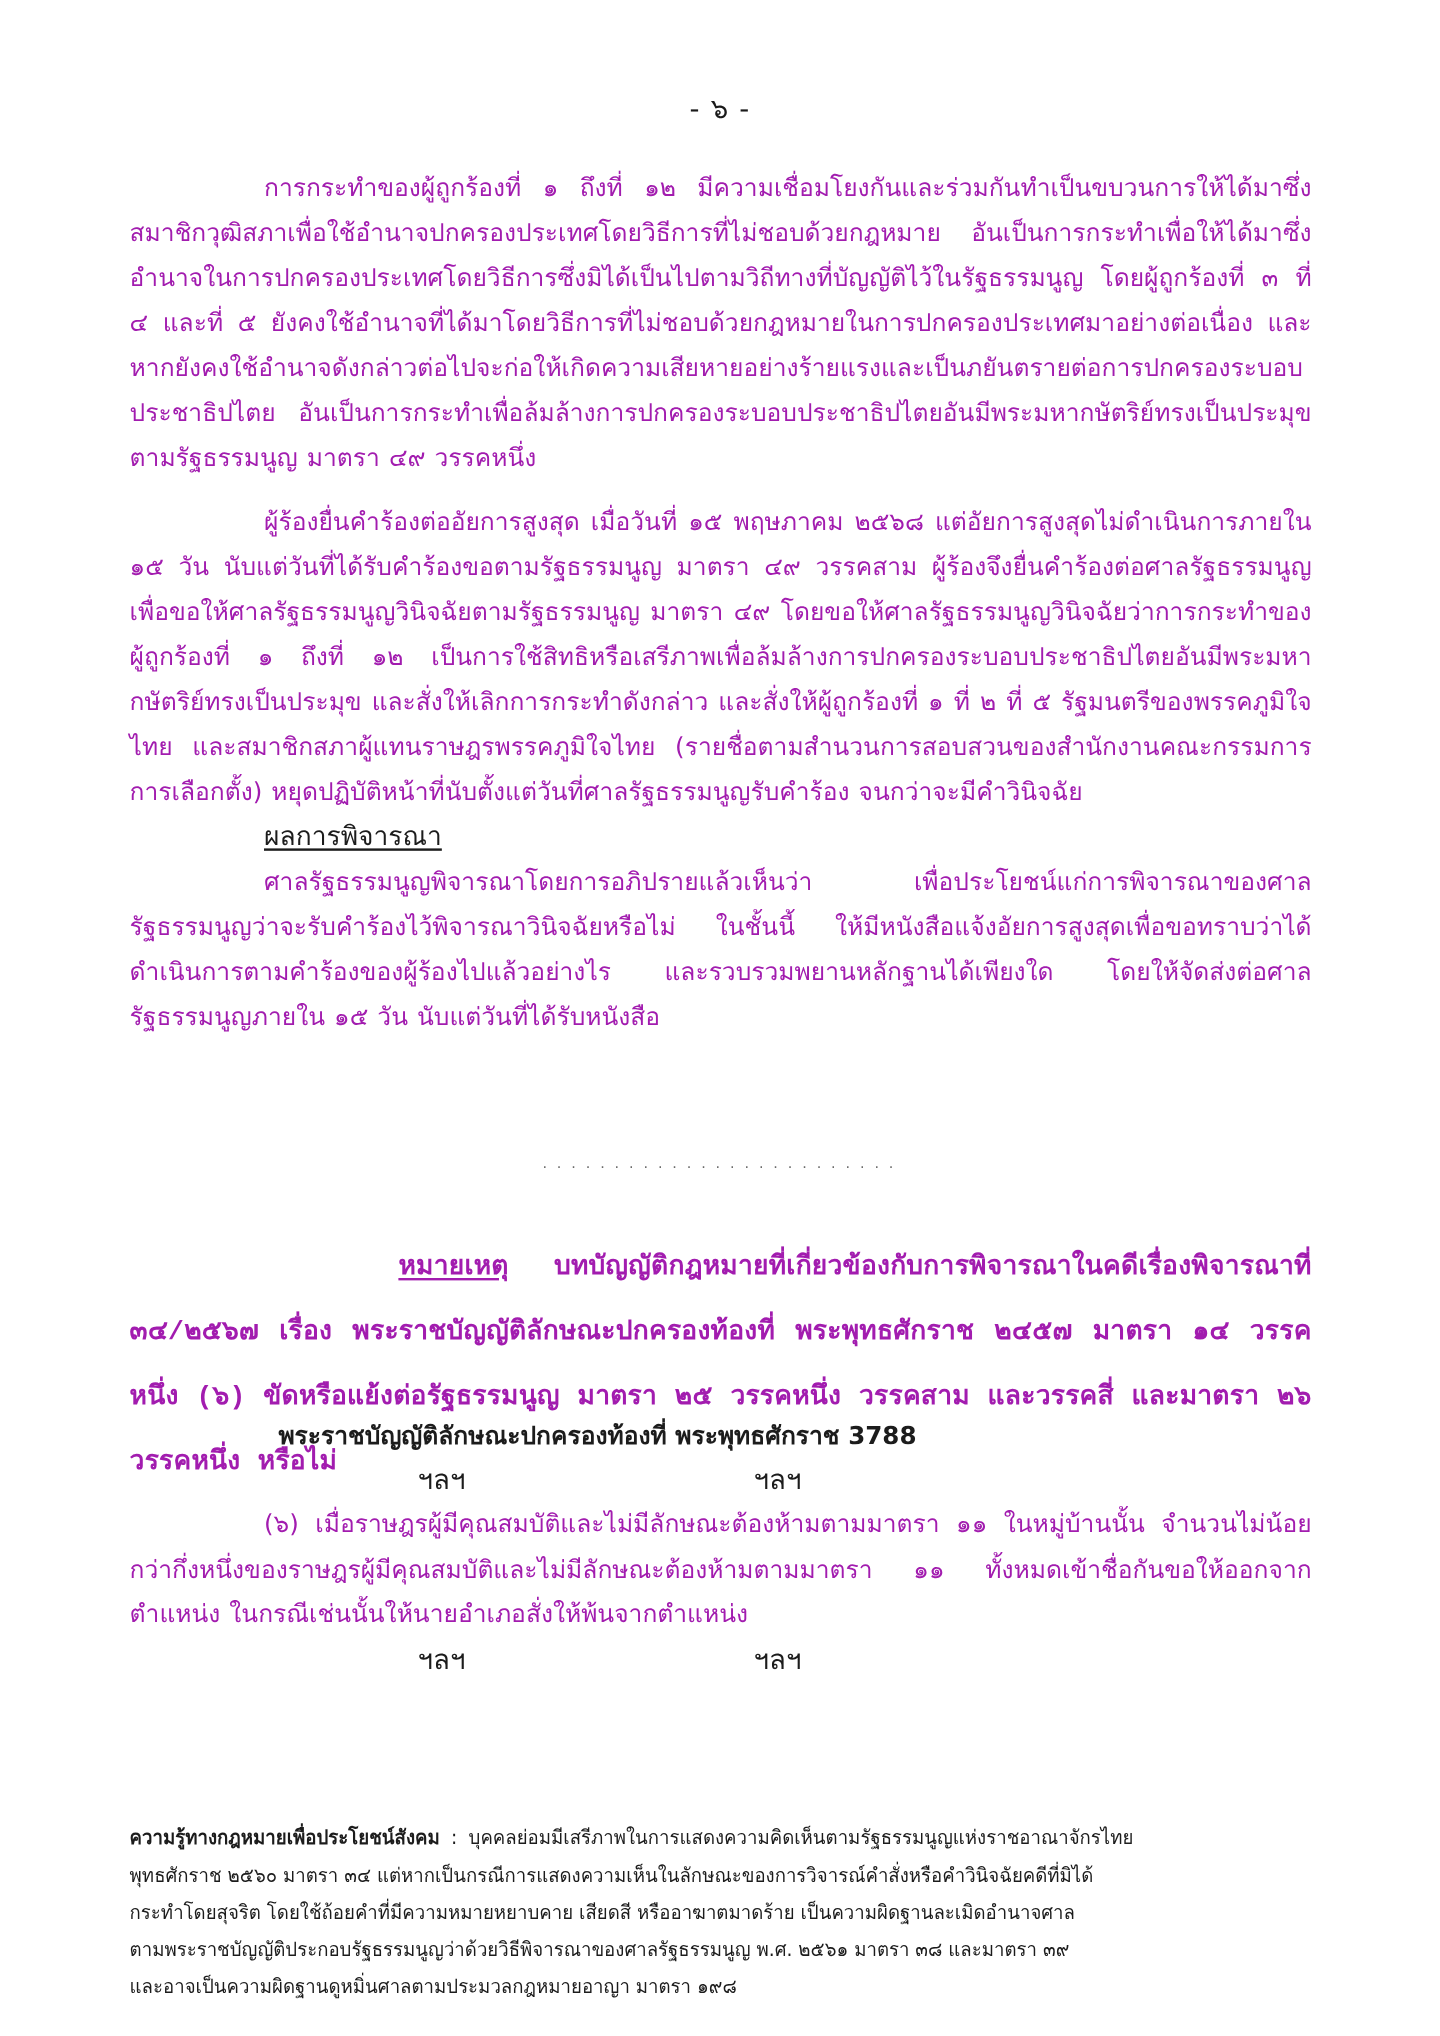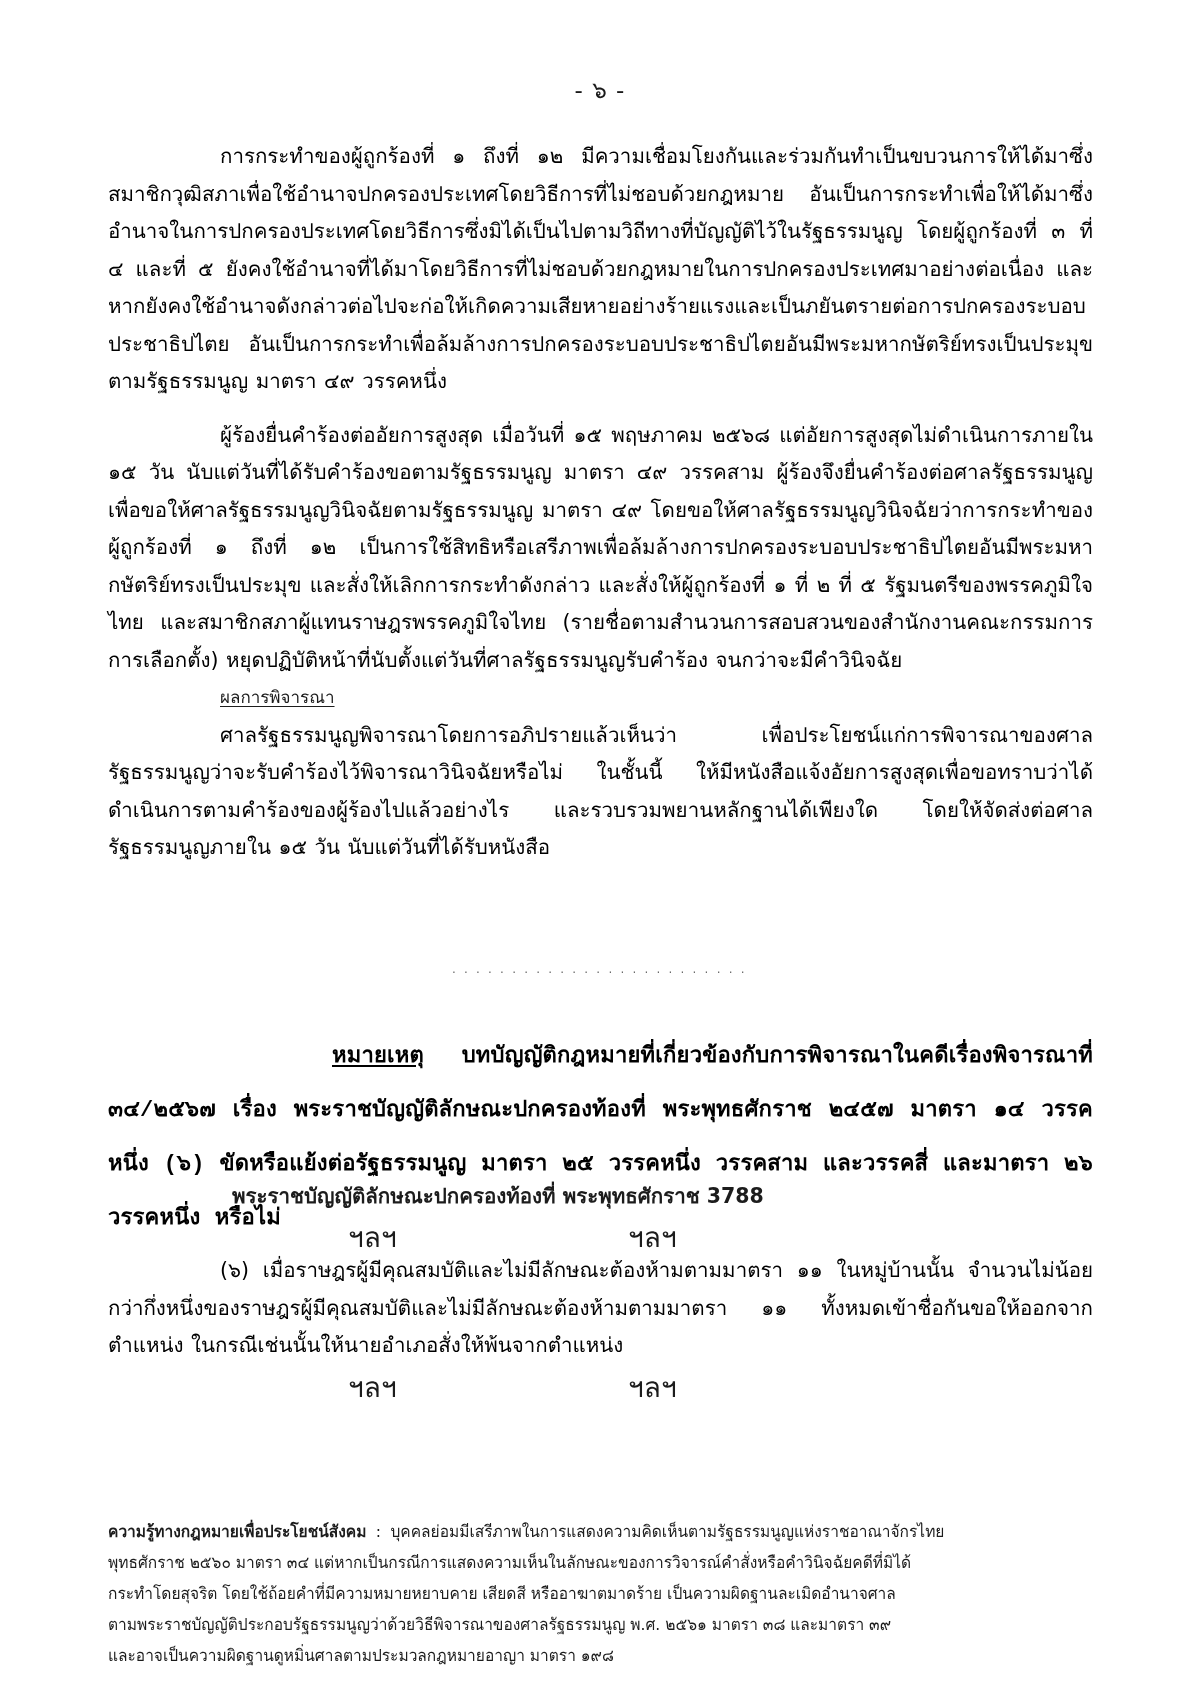--- a/index.html
+++ b/index.html
@@ -37,33 +37,33 @@
     width: 985px;
   }
   #body-main { top: 138px; }
 
   .para {
     font-size: 20.5px;
     line-height: 37.5px;
     text-align: justify;
     text-justify: inter-word;
     word-spacing: 1px;
-    color: #000000;
+    color: #a21caf;
     margin: 0;
   }
   .para.indent { text-indent: 112px; }
   .para + .para { margin-top: 16px; }
 
   .underline-head {
     display: inline-block;
     text-decoration: underline;
     text-underline-offset: 3px;
   }
   .head-line {
-    font-size: 17px;
+    font-size: 22px;
     line-height: 37.5px;
     margin: 0;
     padding-left: 112px;
   }
 
   
   .separator {
     position: absolute;
     left: 452px;
     top: 962px;
@@ -99,21 +99,21 @@
   }
   .act-line {
     font-size: 20.5px;
     line-height: 37px;
     margin: 0;
     padding-left: 124px;
   }
   .elide-row {
     position: relative;
     height: 37px;
-    font-size: 28px;
+    font-size: 23px;
   }
   .elide-row .e1 { position: absolute; left: 240px; }
   .elide-row .e2 { position: absolute; left: 520px; }
 
   
   #footer-block {
     top: 1516px;
     left: 108px;
     width: 985px;
   }

